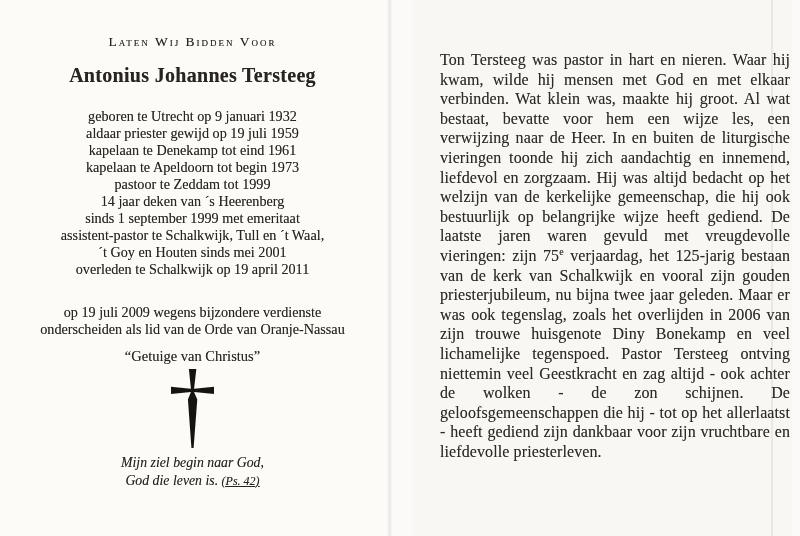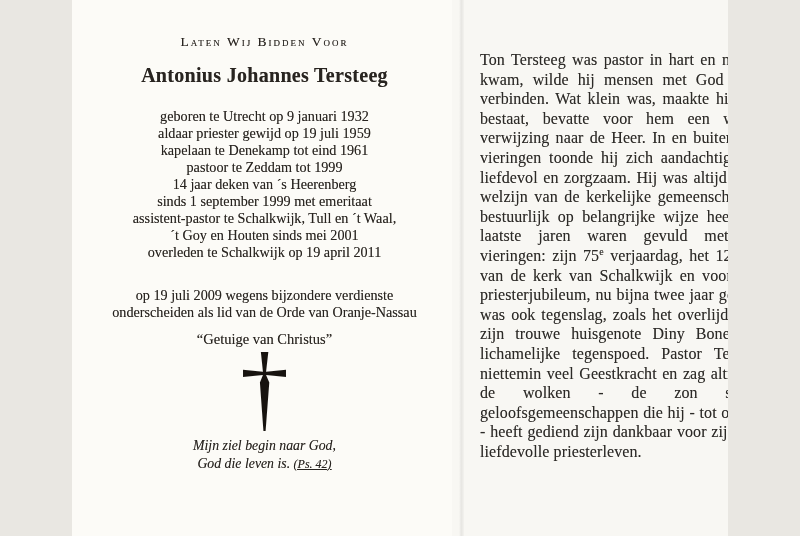--- a/index.html
+++ b/index.html
@@ -3,21 +3,21 @@
 <meta charset="utf-8">
 <style>
   html, body {
     margin: 0;
     padding: 0;
     background: #e9e7e2;
     font-family: "Liberation Serif", "DejaVu Serif", serif;
   }
   .scan {
     position: relative;
-    width: 656px;
+    width: 800px;
     height: 536px;
     margin: 0 auto;
     background: #fbfaf8;
     overflow: hidden;
     color: #2a2622;
   }
   .page {
     position: absolute;
     top: 0;
     bottom: 0;
@@ -26,21 +26,21 @@
   .page-left {
     left: 0;
     width: 389px;
     background: #fcfbf7;
     text-align: center;
     padding: 34px 18px 0 14px;
     color: #282420;
     text-shadow: 0 0 0.6px rgba(45,38,30,0.45);
   }
   .page-right {
-    left: 380px;
+    left: 412px;
     width: 380px;
     background: #f8f7f3;
     padding: 50px 2px 0 28px;
     color: #2c2a27;
     text-shadow: 0 0 0.6px rgba(45,40,35,0.4);
   }
   .seam {
     position: absolute;
     top: 0;
     bottom: 0;
@@ -115,20 +115,21 @@
 <div class="scan">
 
   <section class="page page-left">
     <div class="invoc">Laten Wij Bidden Voor</div>
     <div class="name">Antonius Johannes Tersteeg</div>
 
     <div class="details">
       <div class="dline">geboren te Utrecht op 9 januari 1932</div>
       <div class="dline">aldaar priester gewijd op 19 juli 1959</div>
       <div class="dline">kapelaan te Denekamp tot eind 1961</div>
+      <div class="dline">kapelaan te Apeldoorn tot begin 1973</div>
       <div class="dline">pastoor te Zeddam tot 1999</div>
       <div class="dline">14 jaar deken van ´s Heerenberg</div>
       <div class="dline">sinds 1 september 1999 met emeritaat</div>
       <div class="dline">assistent-pastor te Schalkwijk, Tull en ´t Waal,</div>
       <div class="dline">´t Goy en Houten sinds mei 2001</div>
       <div class="dline">overleden te Schalkwijk op 19 april 2011</div>
     </div>
 
     <div class="honor">
       <div class="dline">op 19 juli 2009 wegens bijzondere verdienste</div>

